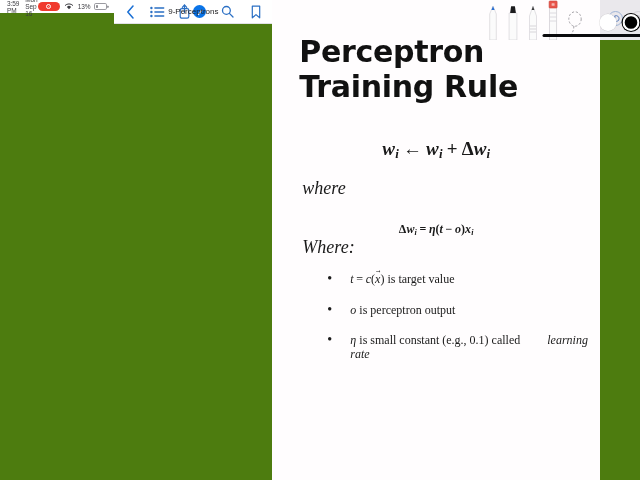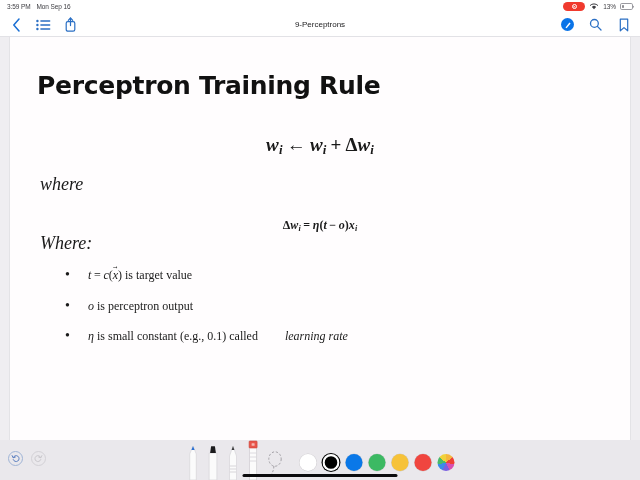--- a/index.html
+++ b/index.html
@@ -10,23 +10,23 @@
     overflow: hidden;
     background: #ffffff;
     font-family: "Liberation Sans", sans-serif;
     -webkit-font-smoothing: antialiased;
   }
 
   #app {
     position: relative;
     width: 640px;
     height: 480px;
-    background: #a3a3a3;
-    display: flex;
-    flex-direction: column;
+    background: #4d7c0f;
+    display: flex;
+    flex-direction: row;
   }
 
   
   .status-bar {
     height: 13px;
     flex: 0 0 13px;
     background: #ffffff;
     display: flex;
     align-items: center;
     padding: 0 7px;
@@ -136,21 +136,21 @@
     background: #fffdfe;
     box-shadow: 0 0 0 0.5px #d8d7dc;
     padding: 0;
     position: relative;
     overflow: hidden;
   }
 
   .slide-title {
     font-family: "DejaVu Sans", sans-serif;
     font-weight: bold;
-    font-size: 25px;
+    font-size: 30px;
     color: #111111;
     letter-spacing: -0.3px;
     margin: 34px 8px 0 27px;
   }
 
   .math-block {
     text-align: center;
     font-family: "Liberation Serif", "DejaVu Serif", serif;
     color: #1a1a1a;
     font-weight: bold;

